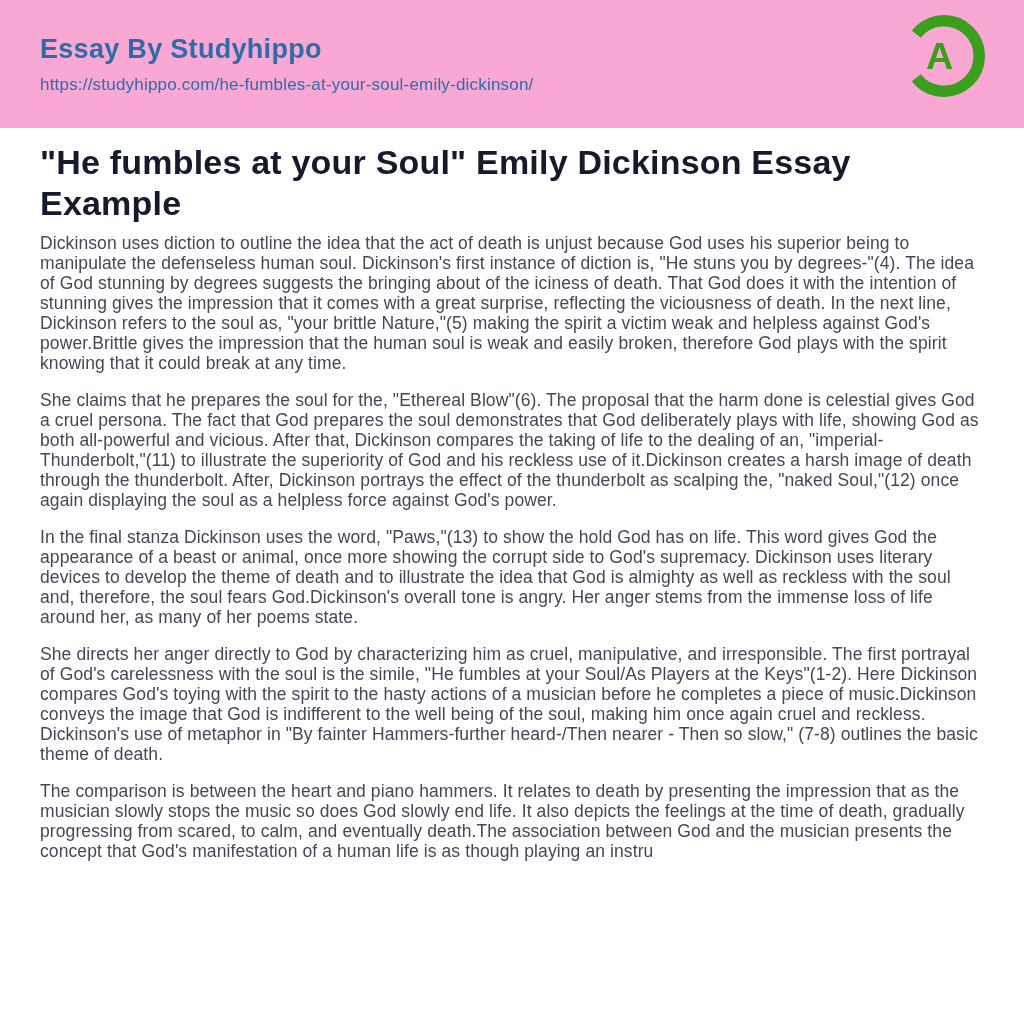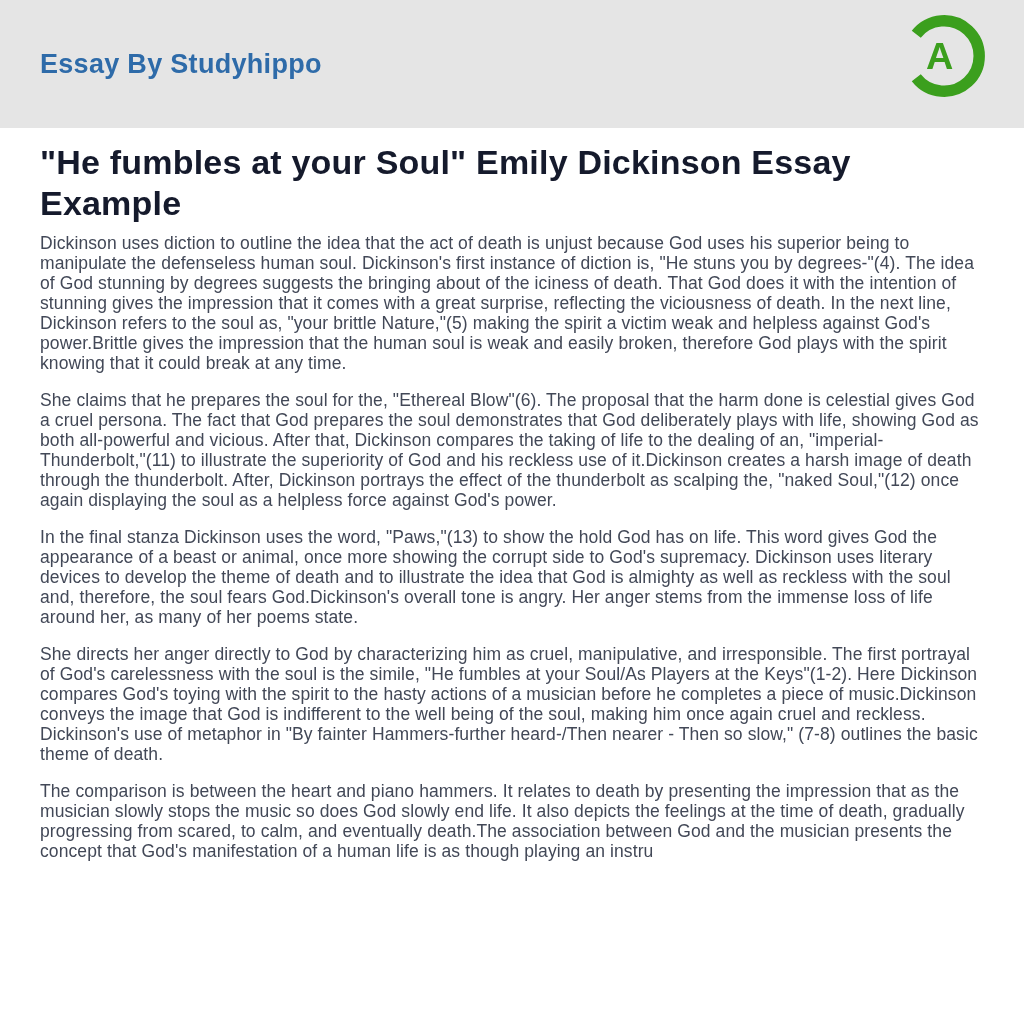--- a/index.html
+++ b/index.html
@@ -7,21 +7,21 @@
     margin: 0;
     padding: 0;
     background: #ffffff;
     width: 1024px;
     height: 1021px;
     overflow: hidden;
     font-family: "Liberation Sans", sans-serif;
   }
   .header {
     height: 128px;
-    background: #e5e5e5;
+    background: #f9a8d4;
     display: flex;
     align-items: center;
     justify-content: space-between;
     padding: 0 36px 12px 40px;
   }
   .header-text {
     padding-top: 14px;
   }
   .site-title {
     font-size: 27px;
@@ -65,20 +65,21 @@
     color: #424857;
     letter-spacing: 0.1px;
   }
 </style>
 </head>
 <body>
 
 <header class="header">
   <div class="header-text">
     <div class="site-title">Essay By Studyhippo</div>
+    <a class="page-url" href="#">https://studyhippo.com/he-fumbles-at-your-soul-emily-dickinson/</a>
   </div>
   <div class="logo">
     <svg viewBox="0 0 100 100" xmlns="http://www.w3.org/2000/svg">
       <path d="M 18.48 25.38 A 40 40 0 1 1 18.48 74.62" fill="none" stroke="#3b9f1d" stroke-width="13"></path>
       <text x="45" y="65" text-anchor="middle" font-size="43" font-weight="700" fill="#3b9f1d" font-family="Liberation Sans, sans-serif">A</text>
     </svg>
   </div>
 </header>
 
 <main class="main">

